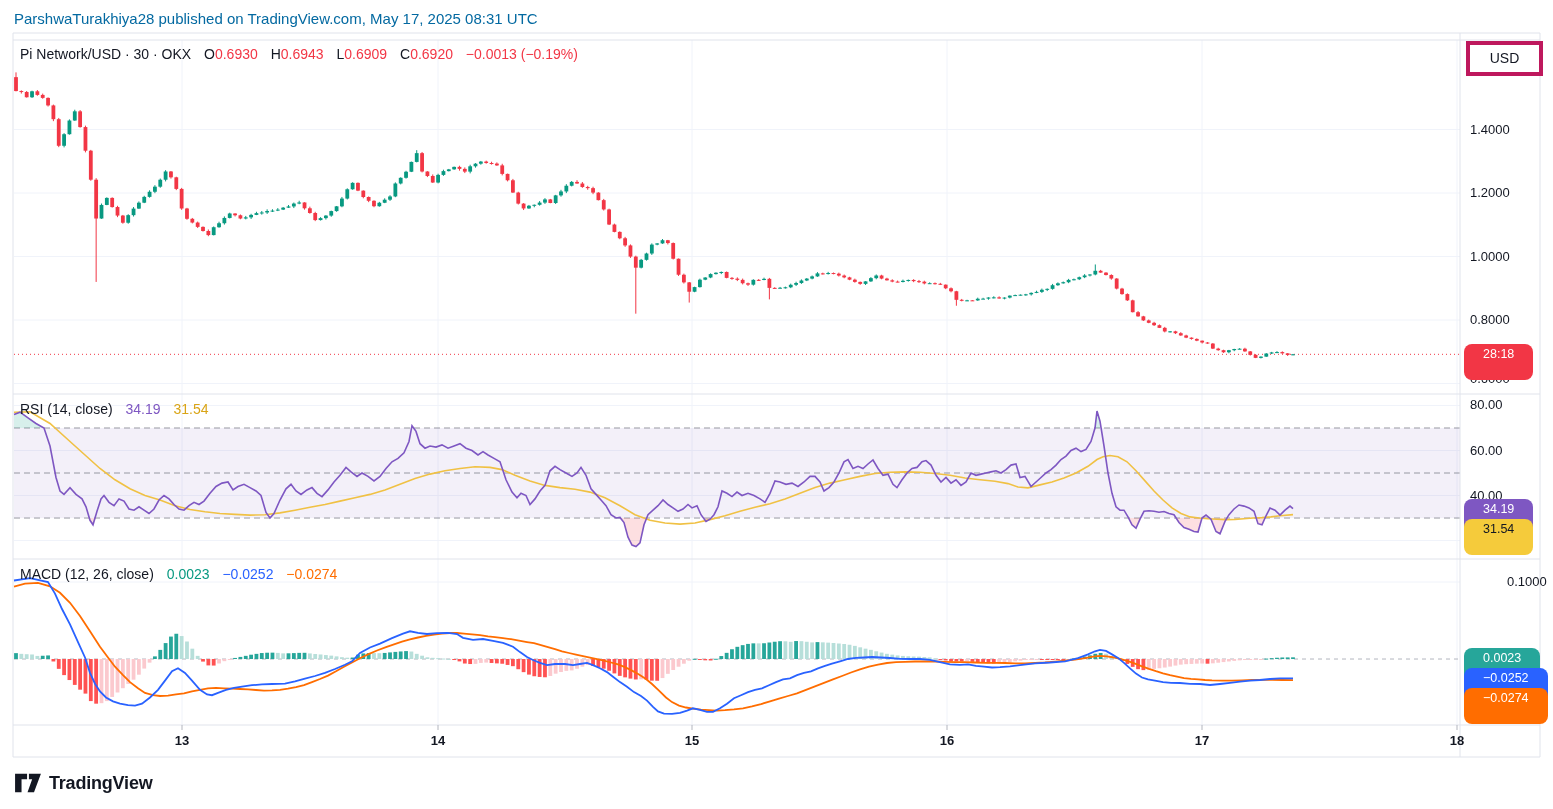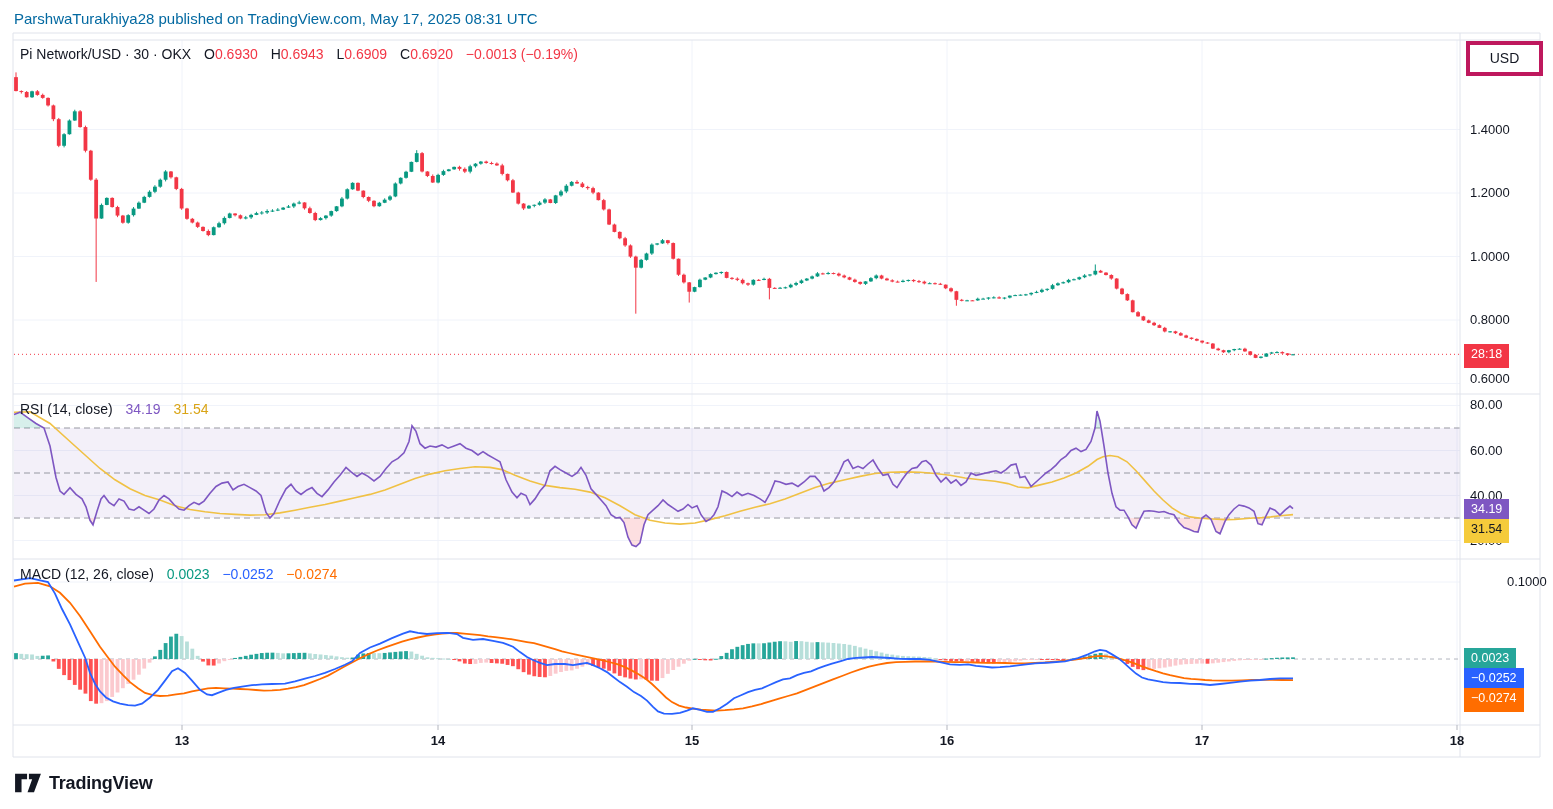--- a/index.html
+++ b/index.html
@@ -5,21 +5,21 @@
   html,body{margin:0;padding:0;background:#ffffff;width:1553px;height:809px;overflow:hidden;
     font-family:"Liberation Sans",sans-serif;-webkit-font-smoothing:antialiased;}
   #stage{position:relative;width:1553px;height:809px;background:#fff;}
   #chart-svg{position:absolute;left:0;top:0;}
   .hdr{position:absolute;left:14px;top:10px;font-size:15px;color:#0369a1;}
   .legend{position:absolute;font-size:14px;color:#131722;white-space:nowrap;z-index:5;}
   .legend .gap{margin-left:9px;}
   .red{color:#F23645;}
   .axis-label{position:absolute;left:1470px;font-size:13px;color:#131722;z-index:4;}
   .time-label{position:absolute;top:733px;font-size:13px;font-weight:600;color:#131722;transform:translateX(-50%);z-index:4;}
-  .badge{position:absolute;left:1464px;height:24px;line-height:20px;padding:0 7px;border-radius:0;
+  .badge{position:absolute;left:1464px;height:36px;line-height:20px;padding:0 19px;border-radius:8px;
     font-size:12.5px;color:#fff;z-index:6;}
   .usd-btn{position:absolute;left:1466px;top:41px;width:69px;height:27px;border:4px solid #be185d;border-radius:0;
     font-size:14px;color:#131722;text-align:center;line-height:27px;background:#fff;z-index:6;}
   .footer{position:absolute;left:14px;top:771px;display:flex;align-items:center;gap:7px;z-index:5;}
   .footer .brand{font-size:18px;font-weight:700;color:#131722;letter-spacing:-0.2px;}
 </style>
 </head>
 <body>
 
 <div id="stage">

